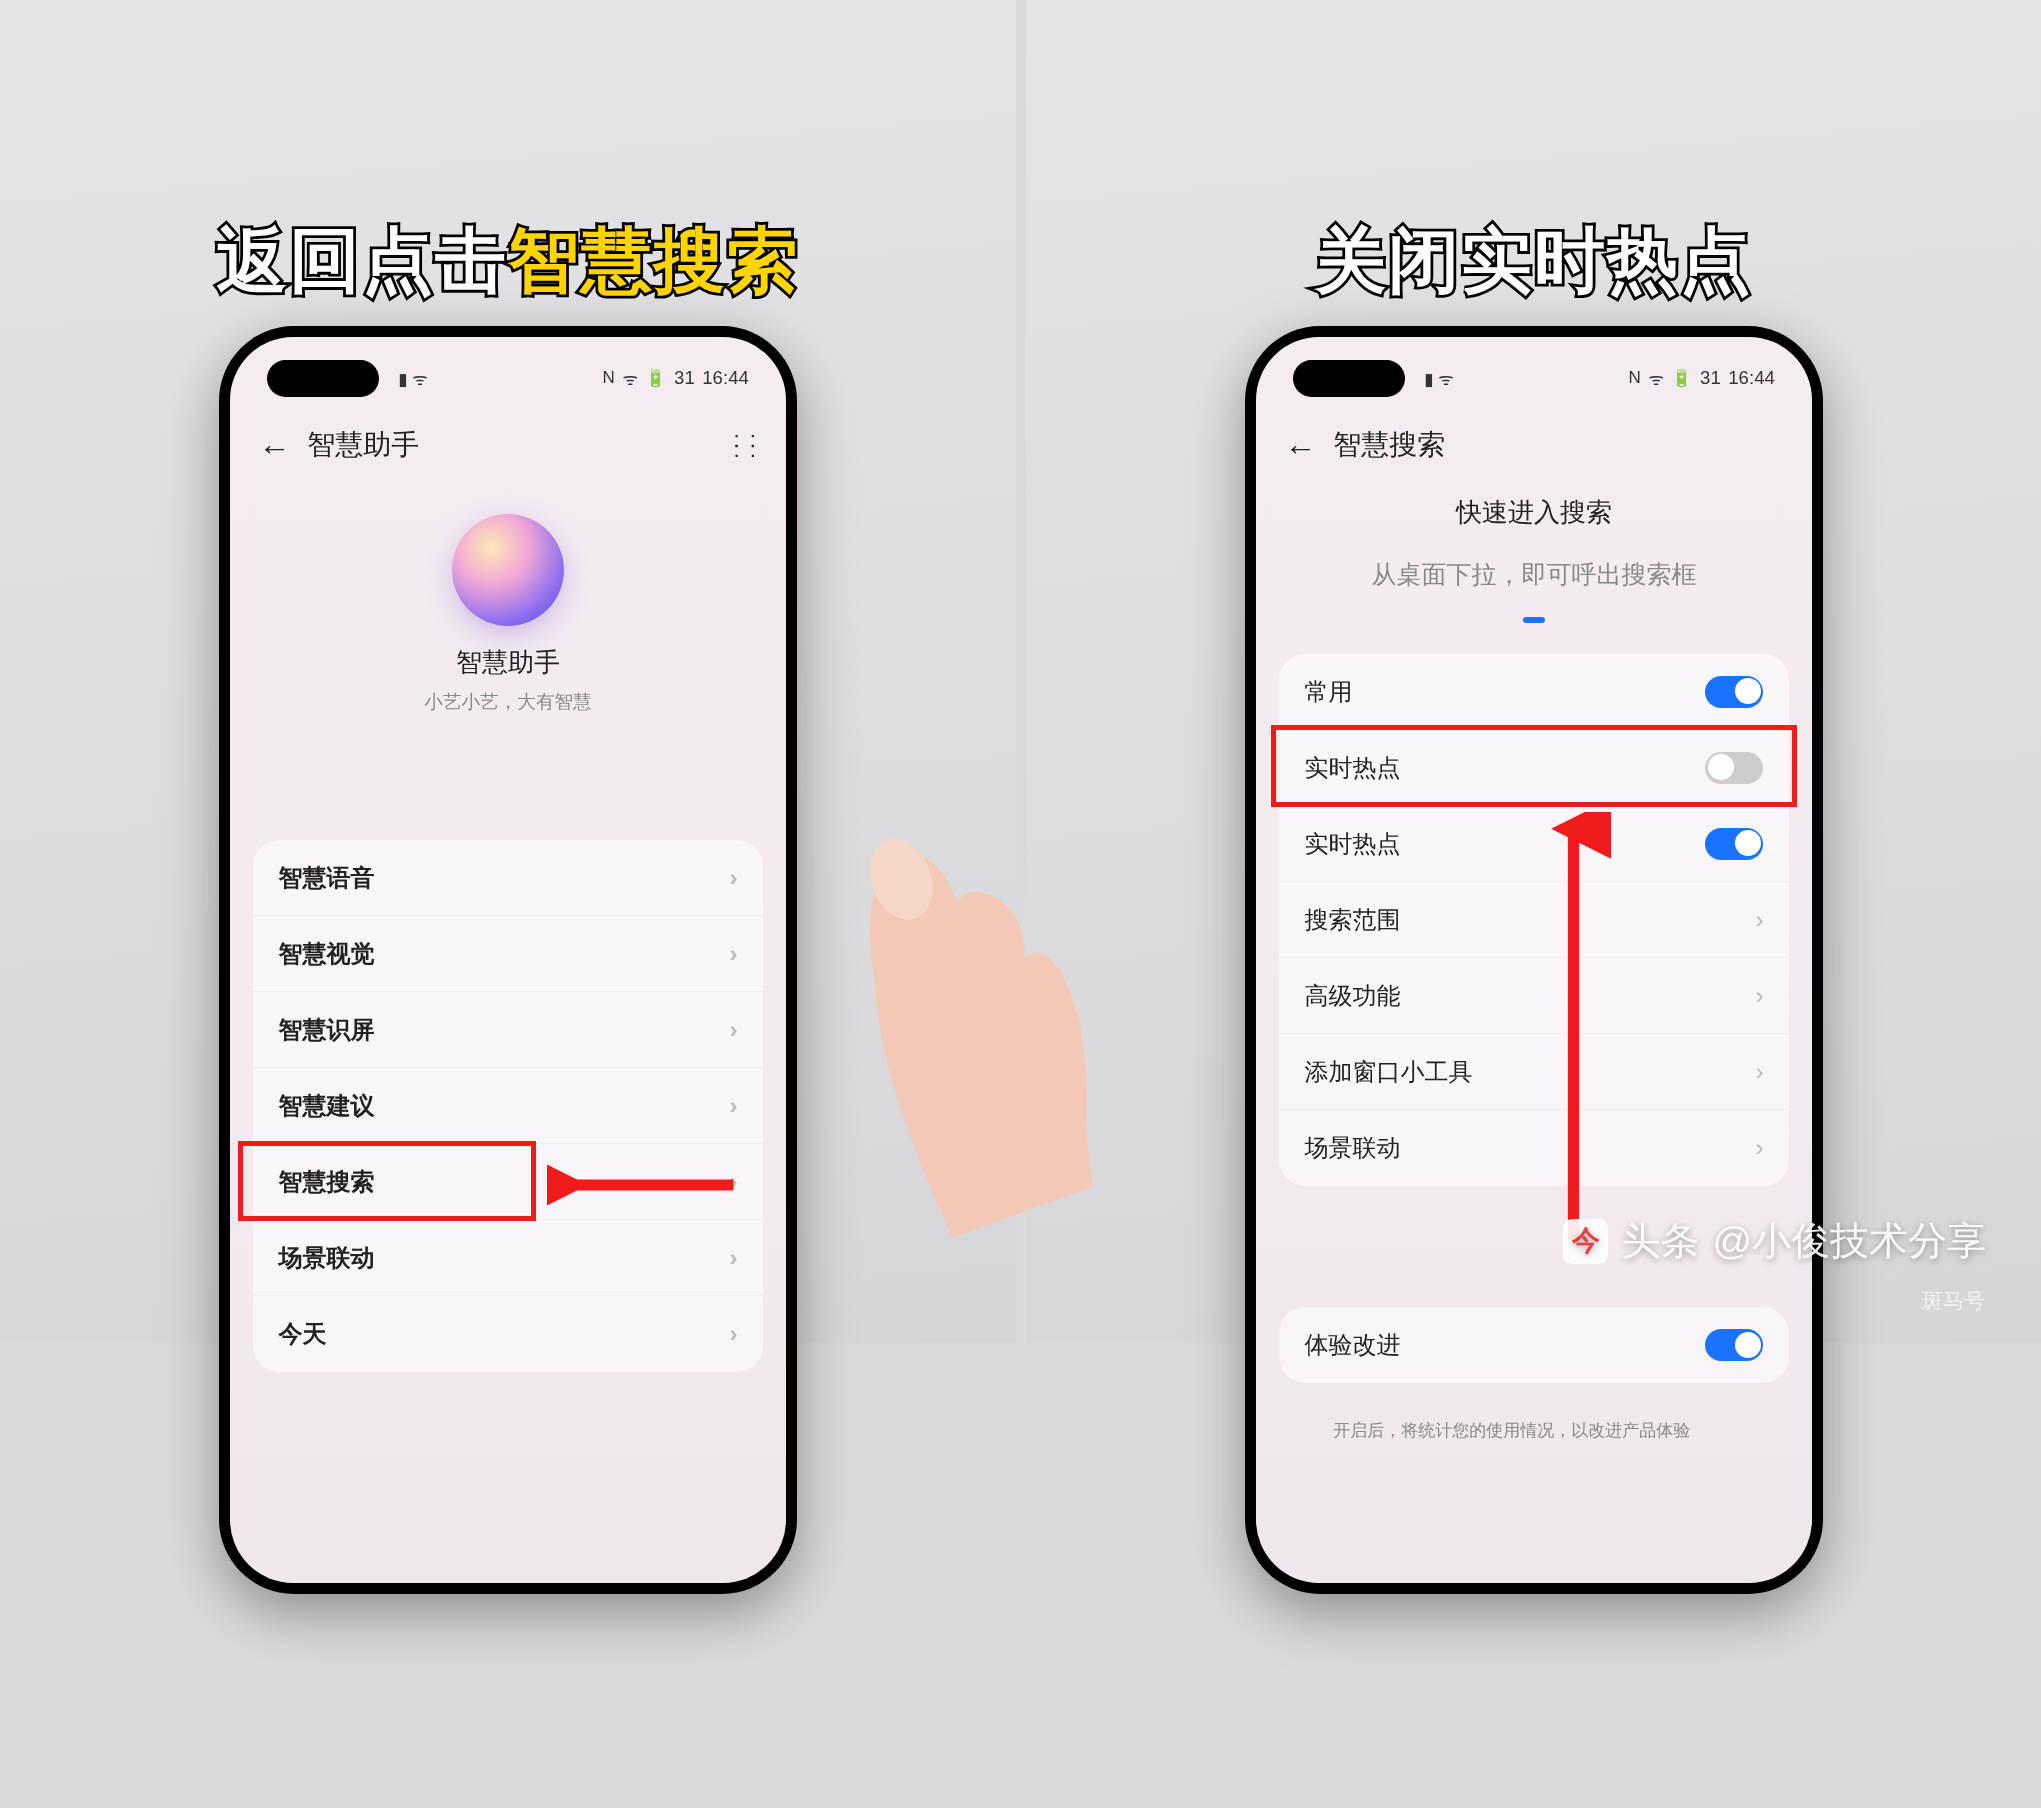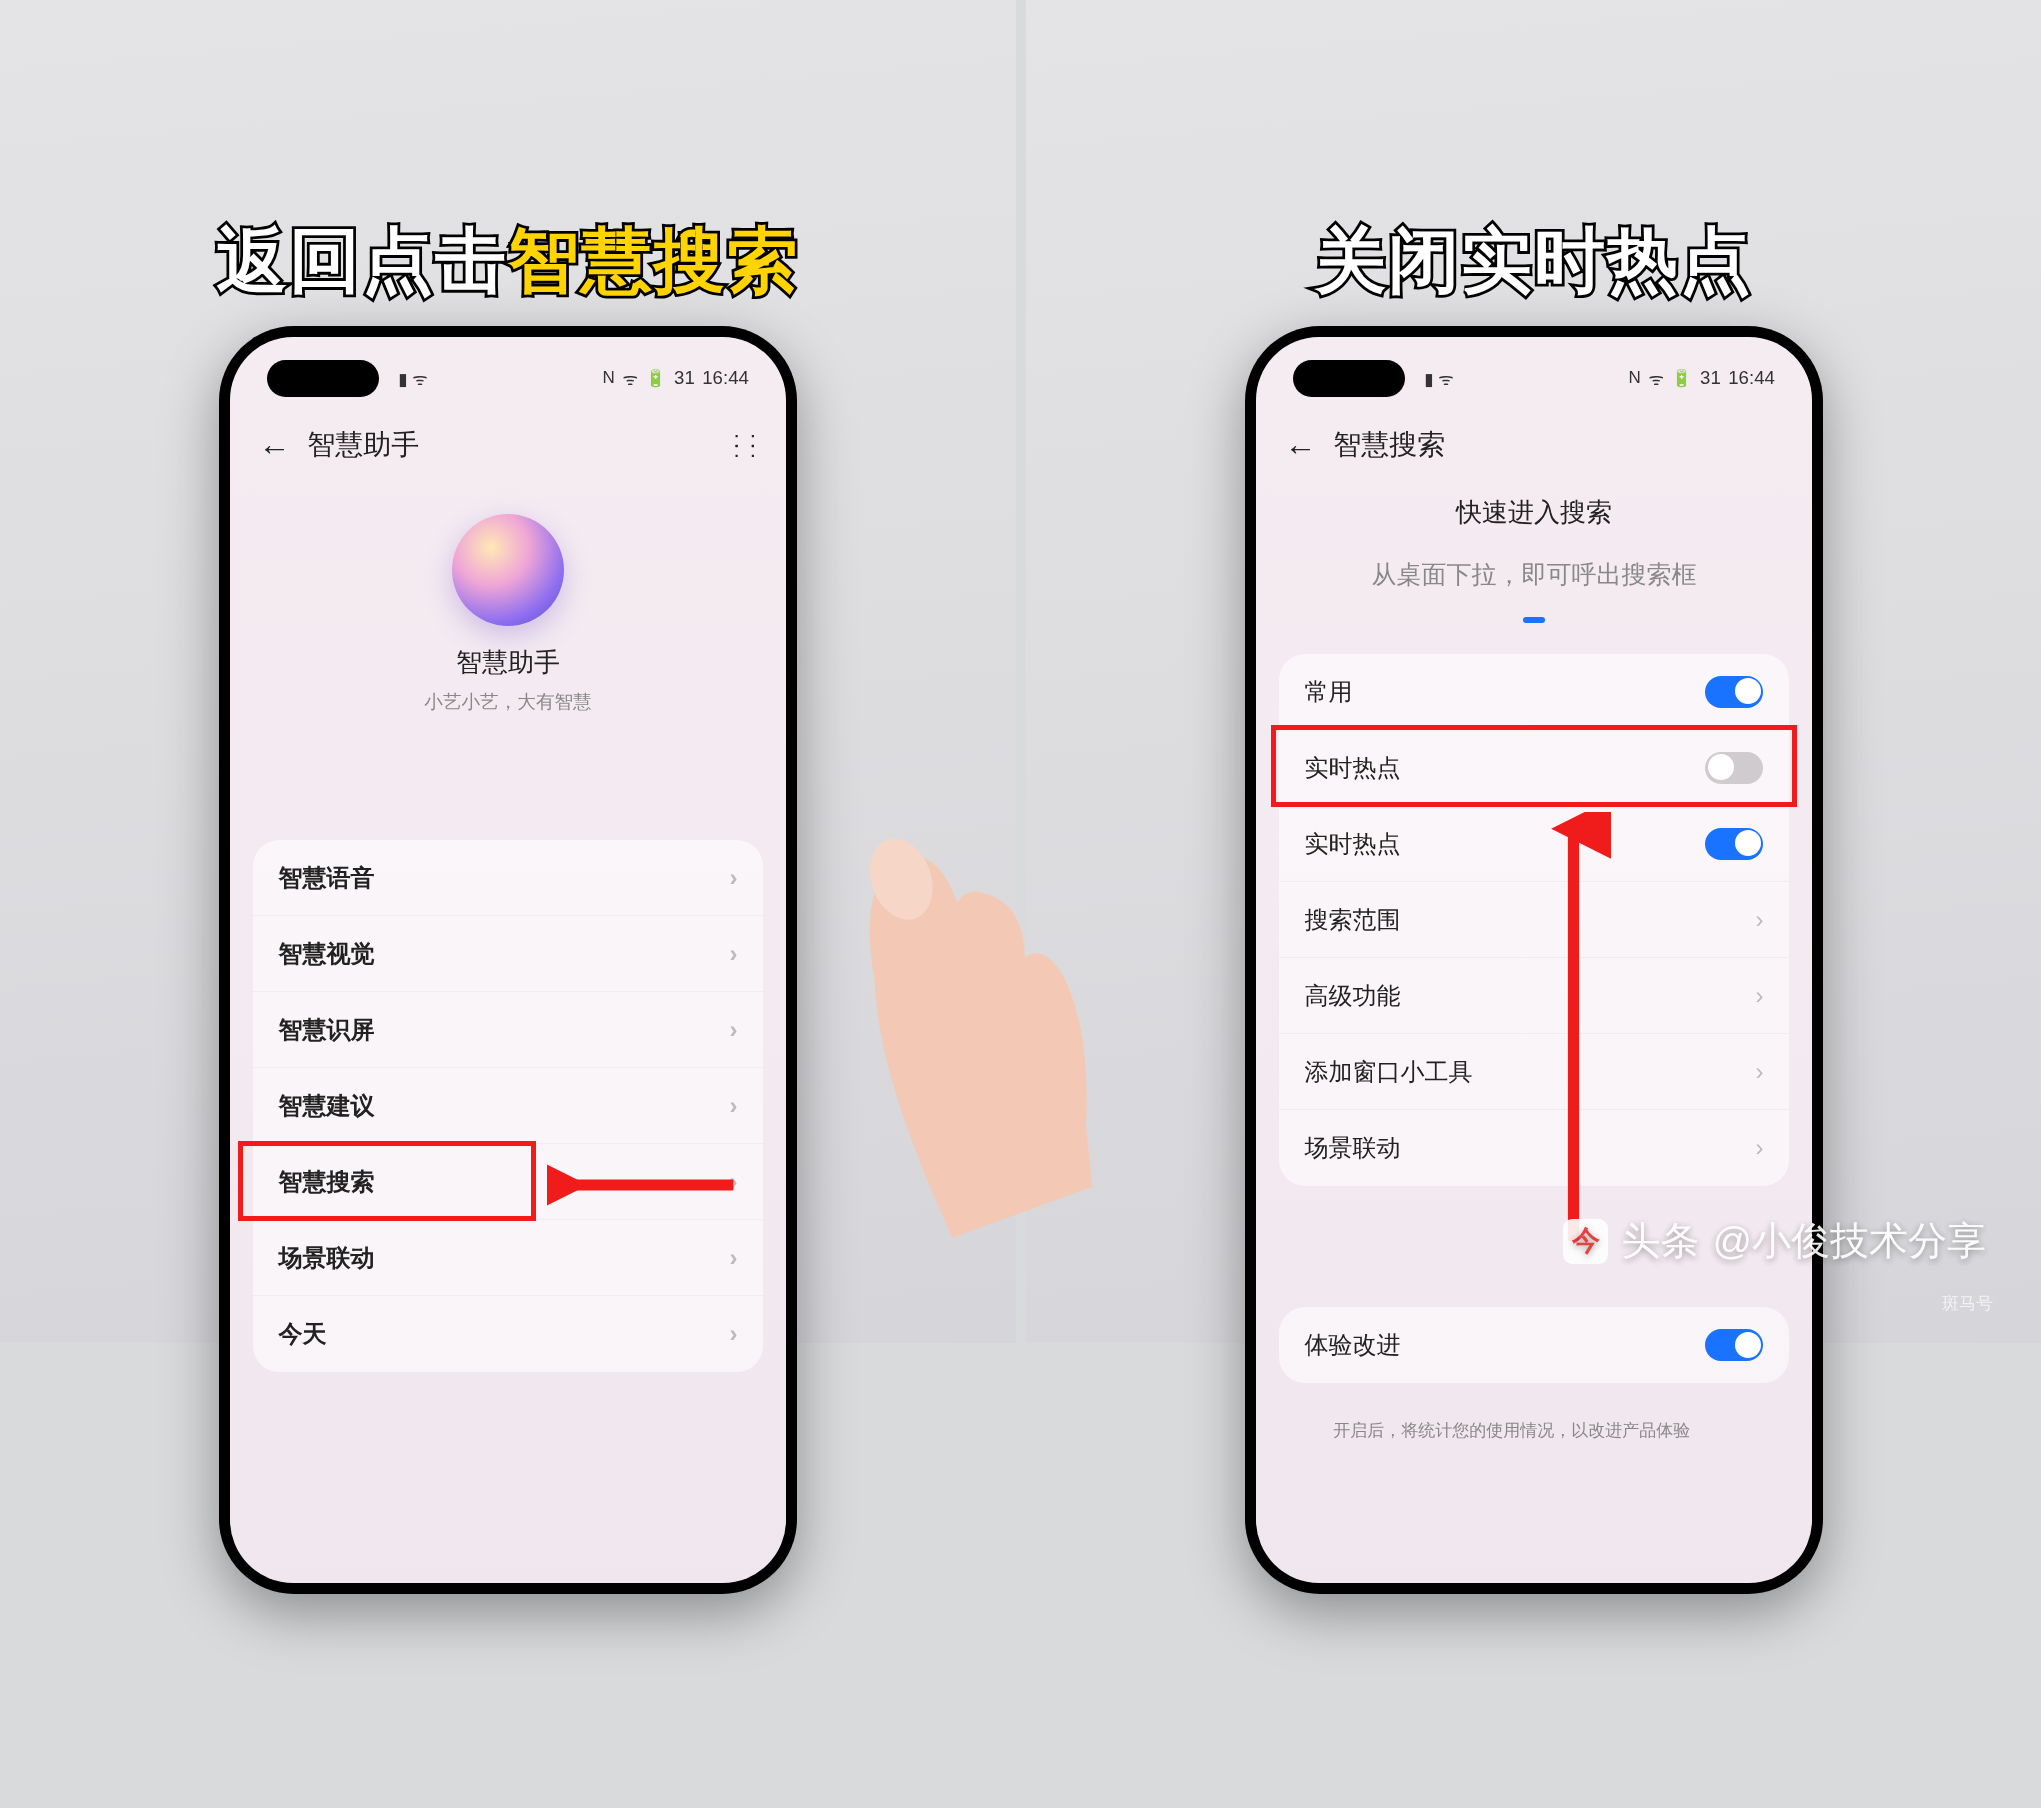--- a/index.html
+++ b/index.html
@@ -264,24 +264,24 @@
     color: #e62e2e;
     border-radius: 9.3px;
     display: flex;
     align-items: center;
     justify-content: center;
     font-size: 28px;
     font-weight: 900;
   }
   .wm-banma {
     position: absolute;
-    right: 49px;
+    right: 57px;
     bottom: 28px;
     color: rgba(255,255,255,0.7);
-    font-size: 17px;
+    font-size: 21px;
   }
 </style>
 </head>
 <body>
 
 <div class="panel left">
 
   <div class="caption">
     <span class="white-part">返回点击</span><span class="yellow-part">智慧搜索</span>
   </div>

